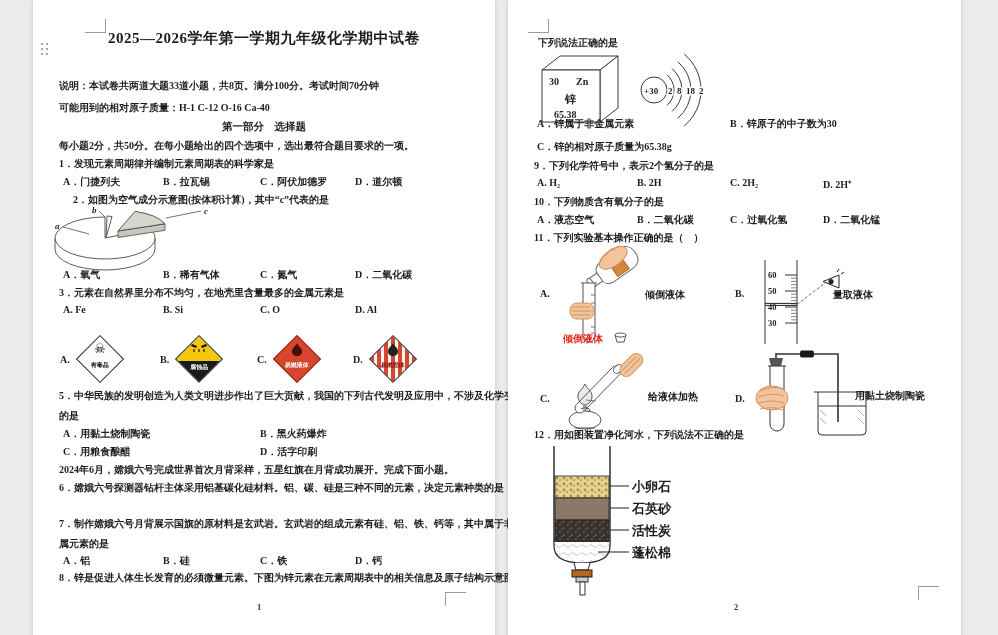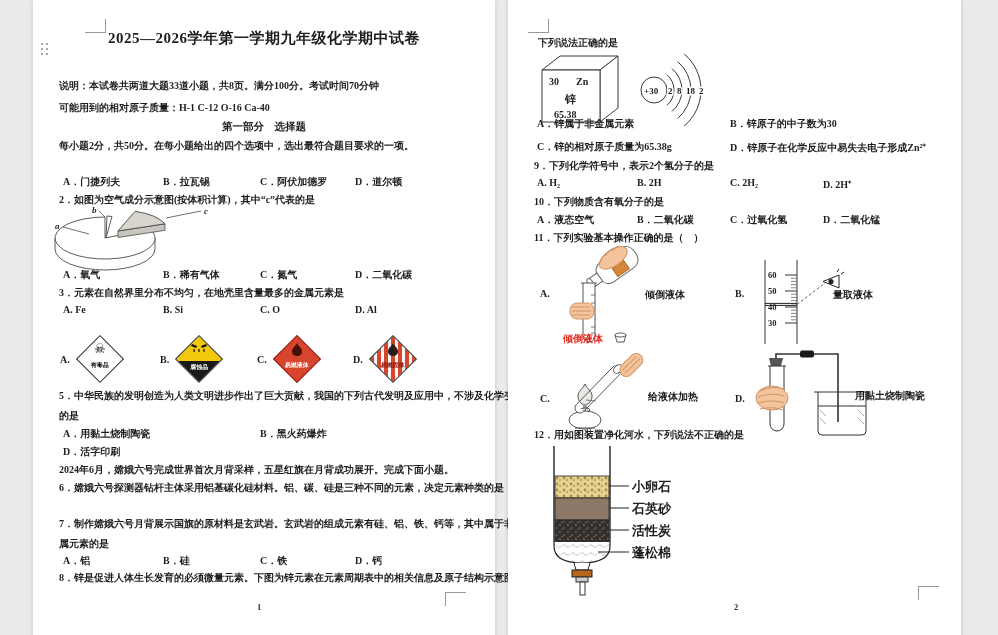--- a/index.html
+++ b/index.html
@@ -57,28 +57,29 @@
         <i></i>
         <i></i>
       </div>
 
     <div class="t title" style="top:29px;">2025—2026学年第一学期九年级化学期中试卷</div>
     <div class="t" style="left:26px;top:79px;">说明：本试卷共两道大题33道小题，共8页。满分100分。考试时间70分钟</div>
     <div class="t" style="left:26px;top:101px;">可能用到的相对原子质量：H-1    C-12    O-16    Ca-40</div>
     <div class="t sec" style="top:120px;">第一部分　选择题</div>
     <div class="t" style="left:26px;top:139px;">每小题2分，共50分。在每小题给出的四个选项中，选出最符合题目要求的一项。</div>
 
+    <div class="t" style="left:26px;top:157px;">1．发现元素周期律并编制元素周期表的科学家是</div>
     <div class="og g4a" style="left:30px;top:175px;">
       <span>A．门捷列夫</span>
       <span>B．拉瓦锡</span>
       <span>C．阿伏加德罗</span>
       <span>D．道尔顿</span>
     </div>
 
-    <div class="t" style="left:26px;top:193px;font-family:Liberation Serif, serif;">2．如图为空气成分示意图(按体积计算)，其中“c”代表的是</div>
+    <div class="t" style="left:40px;top:193px;font-family:Liberation Serif, serif;">2．如图为空气成分示意图(按体积计算)，其中“c”代表的是</div>
 
     <svg style="left:14px;top:205px;" width="176" height="62" viewBox="0 0 176 62">
       <path d="M8,33 L8,44 A50,21 0 0 0 108,44 L108,33" fill="#fff" stroke="#4a4a4a" stroke-width="0.9"></path>
       <path d="M58,33 L58,12 A50,21 0 1 0 103.3,24.1 Z" fill="#fff" stroke="#4a4a4a" stroke-width="0.9"></path>
       <path d="M59,33 L60,11 L65,11.5 Z" fill="#fff" stroke="#4a4a4a" stroke-width="0.9"></path>
       <path d="M71,26 L118,18.8 L118,25.3 L71,32.5 Z" fill="#c9c5bf" stroke="#4a4a4a" stroke-width="0.8"></path>
       <path d="M71,26 L88.1,6.3 A50,21 0 0 1 118,18.8 Z" fill="#d8d4ce" stroke="#4a4a4a" stroke-width="0.9"></path>
       <path d="M16,22 L42,29" stroke="#4a4a4a" stroke-width="0.8" fill="none"></path>
       <path d="M52,6 L58,12" stroke="#4a4a4a" stroke-width="0.8" fill="none"></path>
       <path d="M119,13 L154,6" stroke="#4a4a4a" stroke-width="0.8" fill="none"></path>
@@ -143,20 +144,21 @@
       </div>
     </div>
 
     <div class="t" style="left:26px;top:389px;">5．中华民族的发明创造为人类文明进步作出了巨大贡献，我国的下列古代发明及应用中，不涉及化学变化</div>
     <div class="t" style="left:26px;top:409px;">的是</div>
     <div class="og g2a" style="left:30px;top:427px;">
       <span>A．用黏土烧制陶瓷</span>
       <span>B．黑火药爆炸</span>
     </div>
     <div class="og g2a" style="left:30px;top:445px;">
+      <span>C．用粮食酿醋</span>
       <span>D．活字印刷</span>
     </div>
 
     <div class="t" style="left:26px;top:463px;">2024年6月，嫦娥六号完成世界首次月背采样，五星红旗在月背成功展开。完成下面小题。</div>
     <div class="t" style="left:26px;top:481px;">6．嫦娥六号探测器钻杆主体采用铝基碳化硅材料。铝、碳、硅是三种不同的元素，决定元素种类的是</div>
     <div class="t" style="left:26px;top:517px;">7．制作嫦娥六号月背展示国旗的原材料是玄武岩。玄武岩的组成元素有硅、铝、铁、钙等，其中属于非金</div>
     <div class="t" style="left:26px;top:537px;">属元素的是</div>
     <div class="og g4a" style="left:30px;top:554px;">
       <span>A．铝</span>
       <span>B．硅</span>
@@ -192,21 +194,20 @@
       <text x="152" y="42" font-size="9" paint-order="stroke" stroke="#fff" stroke-width="3">18</text>
       <text x="165" y="42" font-size="9" paint-order="stroke" stroke="#fff" stroke-width="3">2</text>
     </svg>
 
     <div class="og g2b" style="left:29px;top:117px;">
       <span>A．锌属于非金属元素</span>
       <span>B．锌原子的中子数为30</span>
     </div>
     <div class="og g2b" style="left:29px;top:140px;">
       <span>C．锌的相对原子质量为65.38g</span>
-      <span>D．锌原子在化学反应中易失去电子形成Zn²⁺</span>
     </div>
 
     <div class="t" style="left:26px;top:159px;">9．下列化学符号中，表示2个氢分子的是</div>
     <div class="og g4b" style="left:29px;top:177px;">
       <span>A. H₂</span>
       <span>B. 2H</span>
       <span>C. 2H₂</span>
       <span>D. 2H⁺</span>
     </div>
     <div class="t" style="left:26px;top:195px;">10．下列物质含有氧分子的是</div>

